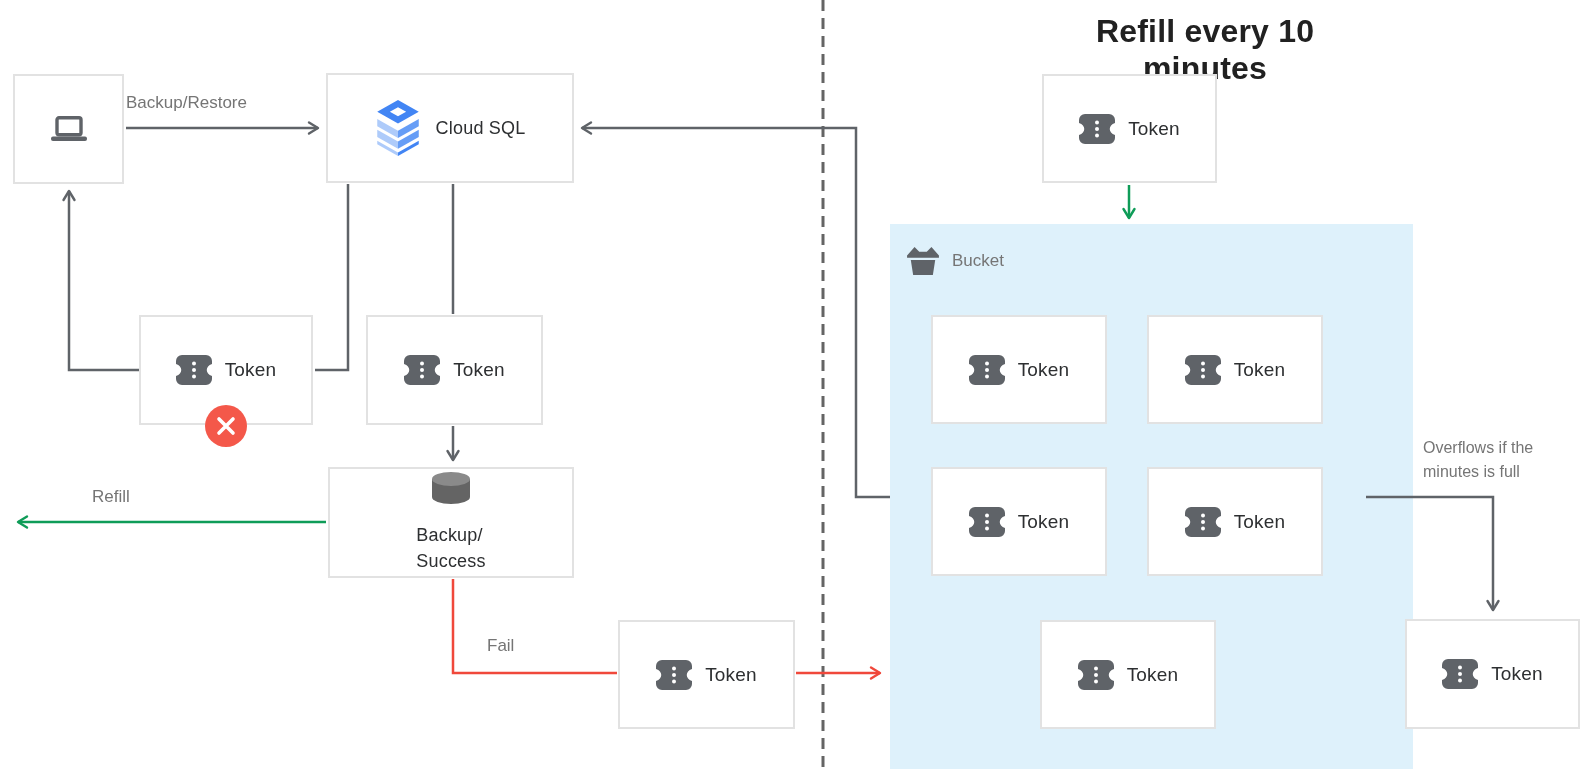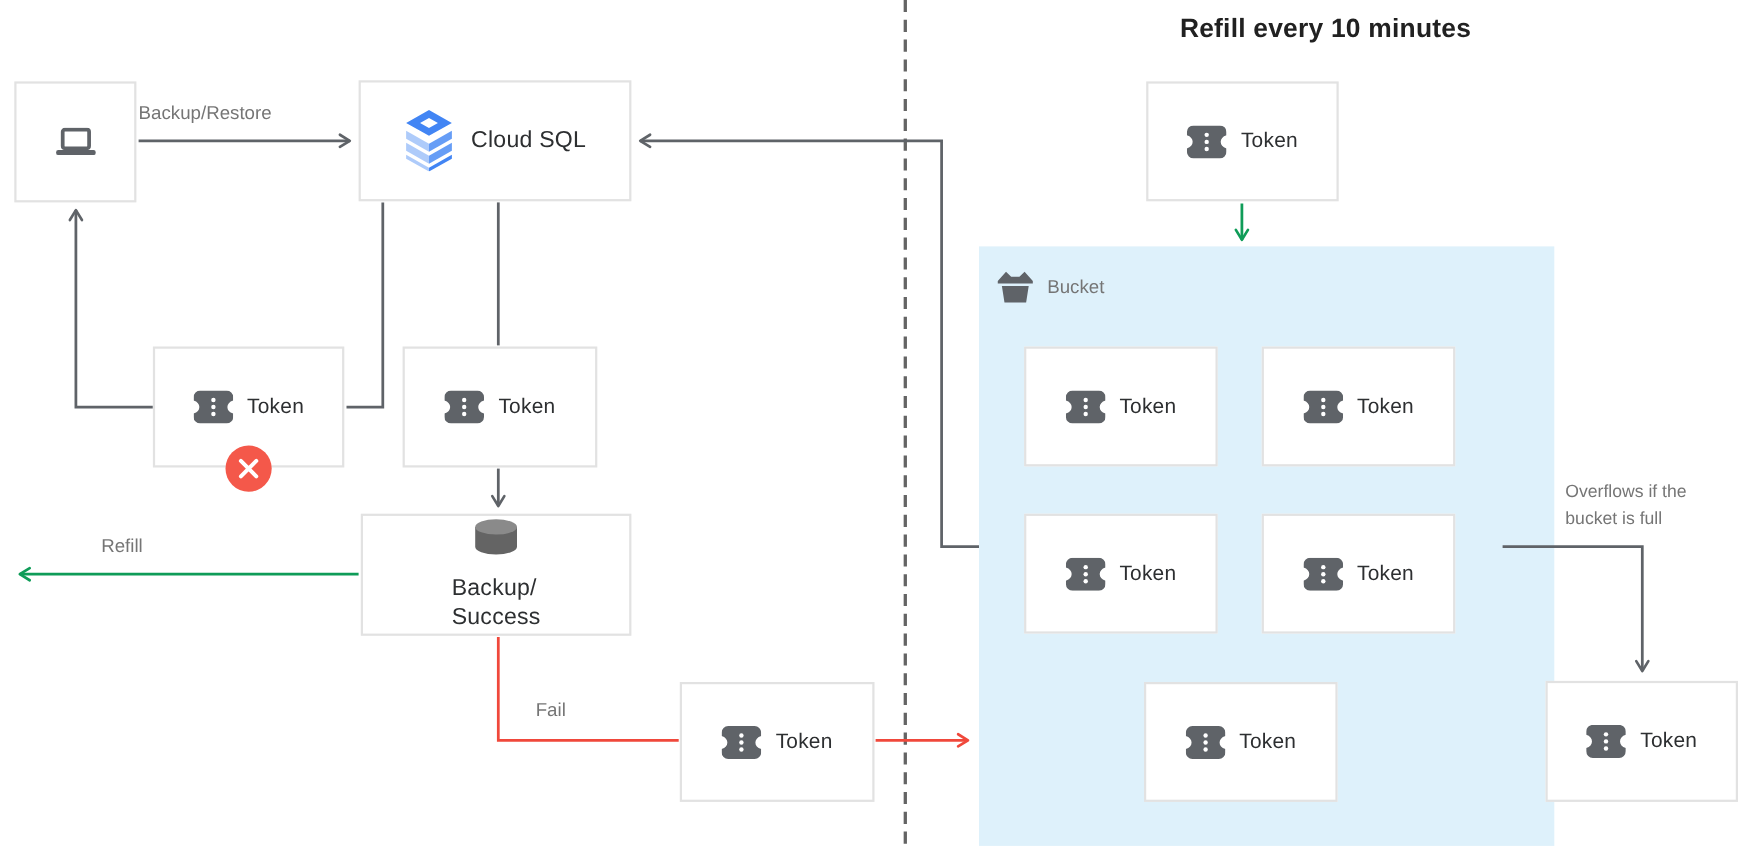--- a/index.html
+++ b/index.html
@@ -14,29 +14,29 @@
   .bucket-header{
     position:absolute;left:16px;top:22px;display:flex;align-items:center;gap:12px;
   }
   .bucket-header .label{font-size:17px;color:#757575;}
   svg.overlay{position:absolute;left:0;top:0;z-index:1;pointer-events:none;}
   .node{
     position:absolute;background:#ffffff;border:2px solid #e2e2e2;box-sizing:border-box;
     display:flex;align-items:center;justify-content:center;gap:13px;z-index:2;
   }
   .node .nlabel{font-size:19px;color:#2d2f31;letter-spacing:.2px;}
-  .node .nlabel.big{font-size:21px;}
+  .node .nlabel.big{font-size:18px;}
   .two-line{line-height:26px;}
   .edge-label{
     position:absolute;z-index:2;color:#757575;font-size:17px;text-align:left;
   }
   .edge-label.left-align{text-align:left;line-height:24px;font-size:16px;}
   .refill-title{
     position:absolute;left:1040px;top:13px;width:330px;text-align:center;z-index:2;
-    font-size:24px;font-weight:700;color:#212121;letter-spacing:.2px;
+    font-size:32px;font-weight:700;color:#212121;letter-spacing:.2px;
   }
   .error-badge{
     position:absolute;left:205px;top:405px;width:42px;height:42px;border-radius:50%;
     background:#f4584a;z-index:3;display:flex;align-items:center;justify-content:center;
   }
   .icon{flex:0 0 auto;display:block;}
 </style>
 </head>
 <body>
 
@@ -80,21 +80,21 @@
     <path d="M1366,497 H1493 V610" stroke="#5f6368" stroke-width="2.5" fill="none" marker-end="url(#ah-gray)"></path>
   </svg>
 
   <div class="refill-title">Refill every 10 minutes</div>
 
   <div class="edge-label" style="left:126px;top:93px;width:196px;">Backup/Restore</div>
   <div class="edge-label" style="left:92px;top:487px;width:160px;">Refill</div>
   <div class="edge-label" style="left:487px;top:636px;width:100px;">Fail</div>
   <div class="edge-label left-align" style="left:1410px;top:436px;width:170px;margin-left:13px;">
     <span>Overflows if the</span><br>
-    <span>bucket is full</span>
+    <span>minutes is full</span>
   </div>
 
   <div class="node" style="left:13px;top:74px;width:111px;height:110px;">
     <svg class="icon" width="40" height="26" viewBox="0 0 40 26">
       <rect x="8" y="1.8" width="24" height="17" rx="2" fill="none" stroke="#5f6368" stroke-width="3.4"></rect>
       <rect x="2" y="20.4" width="36" height="4.6" rx="2" fill="#5f6368"></rect>
     </svg>
   </div>
 
   <div class="node" style="left:326px;top:73px;width:248px;height:110px;gap:15px;">

